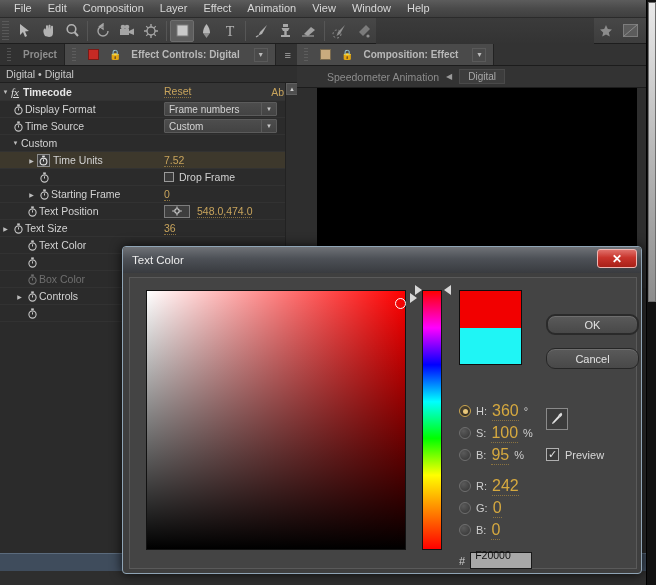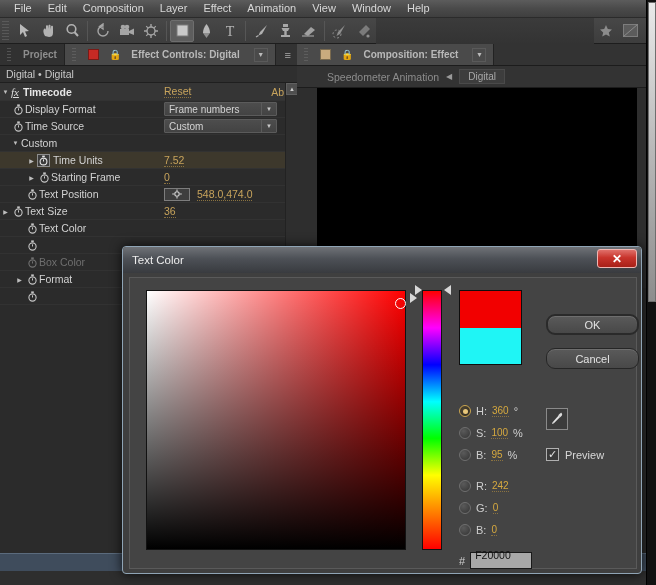--- a/index.html
+++ b/index.html
@@ -261,21 +261,21 @@
     width: 12px; height: 12px; border-radius: 50%;
     background: radial-gradient(circle at 35% 30%, #5a5a5a, #343434);
     border: 1px solid #6f6f6f; flex: none;
     display: flex; align-items: center; justify-content: center;
   }
   .radio.on { border-color: #c9a44e; background: radial-gradient(circle at 35% 30%,#4a4232,#2e2a22); }
   .radio.on::after {
     content: ""; width: 5px; height: 5px; border-radius: 50%; background: #e8c77a;
   }
   .chan-label { font-size: 11px; color: #cfcfcf; }
-  .chan-val { font-size: 10px; color: #d6a93f; border-bottom: 1px dotted #8b7340; }
+  .chan-val { font-size: 16px; color: #d6a93f; border-bottom: 1px dotted #8b7340; }
   .chan-unit { font-size: 11px; color: #cfcfcf; }
 
   .hexrow { position: absolute; left: 329px; top: 274px; display: flex; align-items: center; gap: 5px; }
   .hexhash { font-size: 11px; color: #cfcfcf; }
   .hexfield {
     width: 62px; height: 17px; background: #a8a8a8; border: 1px solid #1a1a1a;
     font-size: 10.5px; color: #111; padding: 0 0 12px 4px;
     display: flex; align-items: center; font-family: "Liberation Sans", sans-serif;
   }
 
@@ -507,20 +507,34 @@
           <svg width="9" height="11" viewBox="0 0 9 11">
               <circle cx="4.5" cy="6.5" r="3.4" fill="none" stroke="#e6e6e6" stroke-width="1.1"></circle>
               <rect x="3.2" y="0.6" width="2.6" height="1.5" fill="#e6e6e6"></rect>
               <line x1="4.5" y1="6.5" x2="4.5" y2="4.4" stroke="#e6e6e6" stroke-width="1"></line>
             </svg>
         </span>
         <span class="pname" style="margin-left:3px;">Time Units</span>
         <span class="pval">7.52</span>
       </div>
 
+      <div class="prow">
+        <span class="twirl empty" style="margin-left:26px;">▶</span>
+        <span class="stopw">
+          <svg width="9" height="11" viewBox="0 0 9 11">
+              <circle cx="4.5" cy="6.5" r="3.6" fill="none" stroke="#c5c5c5" stroke-width="1.1"></circle>
+              <rect x="3.2" y="0.4" width="2.6" height="1.6" fill="#c5c5c5"></rect>
+              <line x1="4.5" y1="6.5" x2="4.5" y2="4.3" stroke="#c5c5c5" stroke-width="1"></line>
+            </svg>
+        </span>
+        <span class="dfwrap">
+          <span class="chk"></span>
+          <span class="dflabel">Drop Frame</span>
+        </span>
+      </div>
 
       <div class="prow">
         <span class="twirl" style="margin-left:26px;">▶</span>
         <span class="stopw">
           <svg width="9" height="11" viewBox="0 0 9 11">
               <circle cx="4.5" cy="6.5" r="3.6" fill="none" stroke="#c5c5c5" stroke-width="1.1"></circle>
               <rect x="3.2" y="0.4" width="2.6" height="1.6" fill="#c5c5c5"></rect>
               <line x1="4.5" y1="6.5" x2="4.5" y2="4.3" stroke="#c5c5c5" stroke-width="1"></line>
             </svg>
         </span>
@@ -599,21 +613,21 @@
 
       <div class="prow">
         <span class="twirl" style="margin-left:14px;">▶</span>
         <span class="stopw">
           <svg width="9" height="11" viewBox="0 0 9 11">
               <circle cx="4.5" cy="6.5" r="3.6" fill="none" stroke="#c5c5c5" stroke-width="1.1"></circle>
               <rect x="3.2" y="0.4" width="2.6" height="1.6" fill="#c5c5c5"></rect>
               <line x1="4.5" y1="6.5" x2="4.5" y2="4.3" stroke="#c5c5c5" stroke-width="1"></line>
             </svg>
         </span>
-        <span class="pname">Format</span>
+        <span class="pname">Controls</span>
       </div>
 
       <div class="prow">
         <span class="twirl empty" style="margin-left:14px;">▶</span>
         <span class="stopw">
           <svg width="9" height="11" viewBox="0 0 9 11">
               <circle cx="4.5" cy="6.5" r="3.6" fill="none" stroke="#c5c5c5" stroke-width="1.1"></circle>
               <rect x="3.2" y="0.4" width="2.6" height="1.6" fill="#c5c5c5"></rect>
               <line x1="4.5" y1="6.5" x2="4.5" y2="4.3" stroke="#c5c5c5" stroke-width="1"></line>
             </svg>

